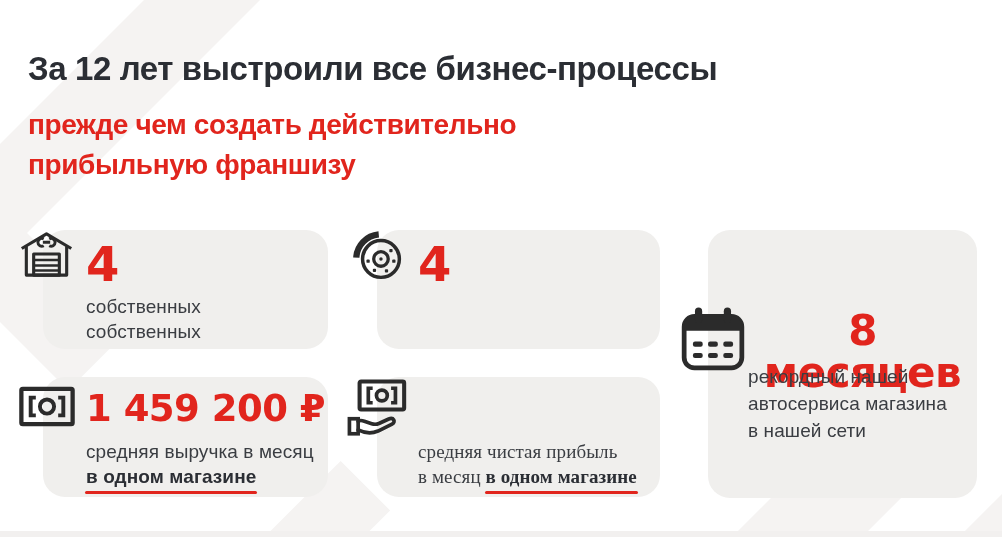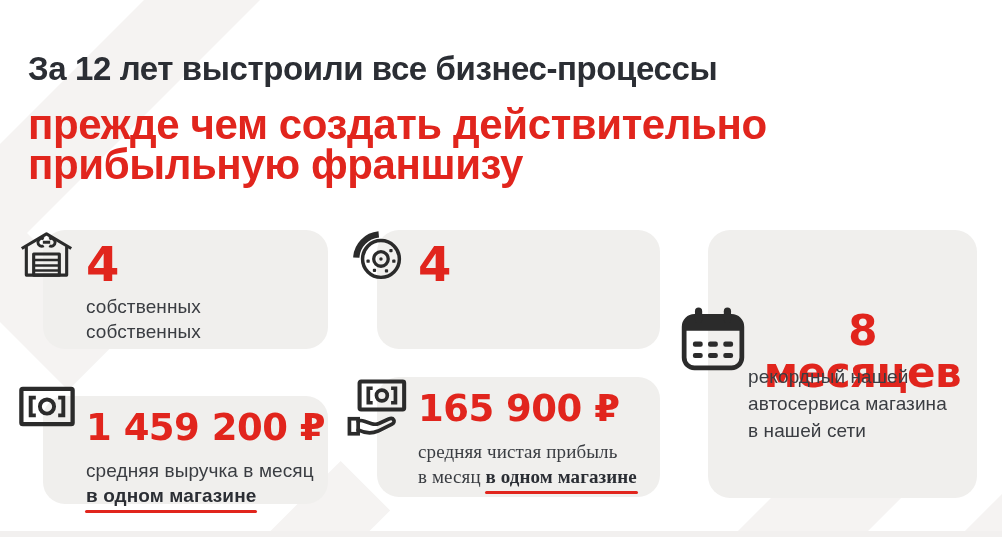--- a/index.html
+++ b/index.html
@@ -16,27 +16,27 @@
   .chev{position:absolute; background:var(--pattern); pointer-events:none;}
   .chev.c1{left:96px;  top:-170px; width:82px; height:470px; transform:rotate(45deg);}
   .chev.c2{left:-110px; top:-40px;  width:82px; height:470px; transform:rotate(-45deg);}
   .chev.c3{left:196px; top:430px;  width:70px; height:380px; transform:rotate(45deg);}
   .chev.c4{left:648px; top:380px;  width:92px; height:520px; transform:rotate(45deg);}
   .chev.c5{left:884px; top:416px;  width:92px; height:430px; transform:rotate(45deg);}
   .bottom-strip{position:absolute;left:0;right:0;bottom:0;height:6px;background:#f2f0ef;}
 
   .titles{position:absolute; left:28px; top:16px;margin-top:33px;}
   h1{font-size:33px; line-height:40px; font-weight:800; letter-spacing:-0.4px; color:var(--heading);}
-  h2{font-size:42px; line-height:40px; font-weight:800; letter-spacing:-0.4px; color:var(--accent); margin-top:16px;}
+  h2{font-size:28px; line-height:40px; font-weight:800; letter-spacing:-0.4px; color:var(--accent); margin-top:16px;}
 
   .card{position:absolute; background:var(--card_bg); border-radius:22px;}
   .card-a{left:43px;  top:230px; width:285px; height:119px;}
   .card-b{left:377px; top:230px; width:283px; height:119px;}
   .card-c{left:708px; top:230px; width:269px; height:268px;}
-  .card-d{left:43px;  top:396px; width:285px; height:108px;}
+  .card-d{left:43px;  top:377px; width:285px; height:120px;}
   .card-e{left:377px; top:377px; width:283px; height:120px;}
 
   .value{position:absolute; color:var(--accent); font-weight:800; line-height:1;
          font-family:"DejaVu Sans","Liberation Sans",sans-serif; letter-spacing:-0.5px;}
   .v-big{font-size:48px;}  .v-mid{font-size:42px;}  .v-money{font-size:37px;}
   .label{position:absolute; font-size:19px; line-height:1.32; font-weight:500; color:var(--body_text); letter-spacing:0.1px;}
   .label .emph{font-weight:700; color:var(--heading); position:relative; white-space:nowrap;}
   .label .emph::after{content:""; position:absolute; left:-1px; right:-1px; bottom:-7px; height:3.5px;
                       background:var(--accent); border-radius:2px;}
   .card-c .label{line-height:1.42;}
@@ -94,21 +94,20 @@
 
   <section class="card card-d">
     <div class="value v-money" style="left:43px;top:13px;">1 459 200 ₽</div>
     <p class="label" style="left:43px;top:62px;">
       <span>средняя выручка в месяц</span><br>
       <span></span><span class="emph">в одном магазине</span>
     </p>
   </section>
 
   <section class="card card-e">
-    <div class="value v-money" style="left:41px;top:13px;">165 900 ₽</div>
     <p class="label" style="left:41px;top:62px;font-family:Liberation Serif, serif;">
       <span>средняя чистая прибыль</span><br>
       <span>в месяц </span><span class="emph">в одном магазине</span>
     </p>
   </section>
 
   <div class="pic pic-garage">
     <svg viewBox="0 0 60 54" aria-hidden="true">
       <g fill="none" stroke="currentColor" stroke-width="3.4" stroke-linejoin="round">
         <path d="M3 21 L30 5 L57 21"></path>

